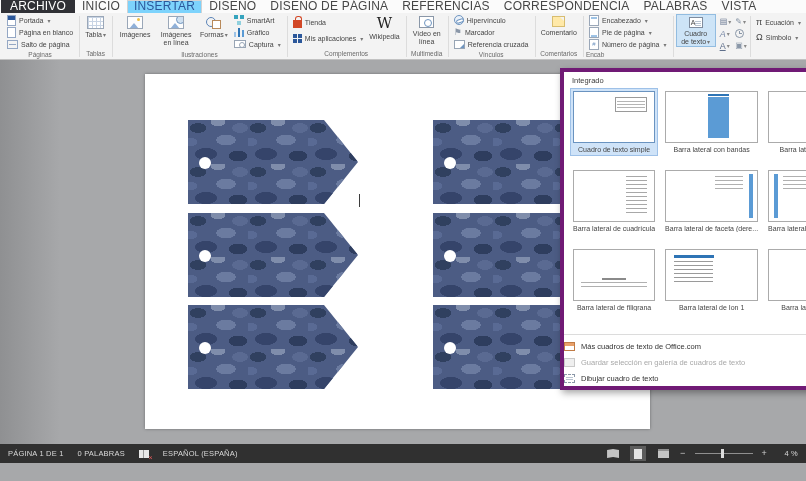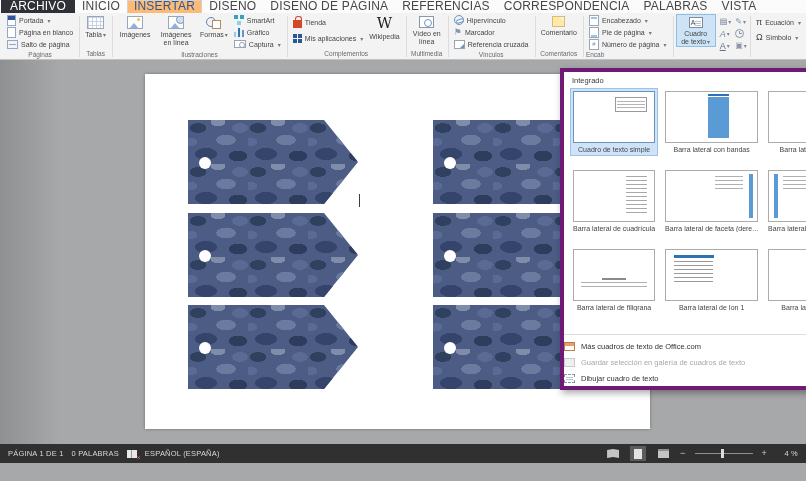--- a/index.html
+++ b/index.html
@@ -26,21 +26,21 @@
   .minb { width:8px; height:9px; position:relative; }
   .minb::after { content:""; position:absolute; bottom:1px; left:0; width:8px; height:1px; background:#555; }
   .resb { width:7px; height:6px; border:1px solid #555; position:relative; margin-top:2px; }
   .resb::before { content:""; position:absolute; left:1px; top:-3px; width:7px; height:5px; border:1px solid #555; border-bottom:none; }
   .closeb::before { content:"×"; font-size:12px; color:#4f4f4f; line-height:10px; }
 
   
   .tabrow { height:13px; background:#fbfbfb; display:flex; padding-left:1px; }
   .tab { padding:0 7px; line-height:13px; font-size:12px; color:#464646; letter-spacing:.2px; white-space:nowrap; }
   .tab.file { background:#303136; color:#fff; padding:0 9px; }
-  .tab.active { background:#fdba74; color:#2b579a; box-shadow:inset 0 1px 0 #d2d2d2, inset 1px 0 0 #d2d2d2, inset -1px 0 0 #d2d2d2; }
+  .tab.active { background:#7dd3fc; color:#2b579a; box-shadow:inset 0 1px 0 #d2d2d2, inset 1px 0 0 #d2d2d2, inset -1px 0 0 #d2d2d2; }
 
   
   .ribbon { height:47px; background:#f3f3f3; border-bottom:1px solid #c2c2c2; display:flex; align-items:stretch; padding:1px 0 0 2px; position:relative; z-index:1; }
   .group { display:flex; flex-direction:column; padding:0 2px; }
   .g-body { display:flex; align-items:flex-start; flex:1; }
   .g-label { font-size:6.5px; color:#6a6a6a; text-align:center; padding:1px 0 2px; white-space:nowrap; overflow:hidden; }
   .g-label.left { text-align:left; }
   .vsep { width:1px; background:#dcdcdc; margin:2px 1px; }
   .col { display:flex; flex-direction:column; justify-content:flex-start; }
   .srow { display:flex; align-items:center; gap:3px; height:12px; padding:0 3px; font-size:7px; color:#444; white-space:nowrap; }
@@ -155,21 +155,21 @@
   .mitem { display:flex; align-items:center; gap:6px; height:16px; padding:0 0; font-size:7.5px; color:#333; position:relative; }
   .mitem.disabled { color:#a8a8a8; }
   .mitem .subarrow::after { content:"▸"; position:absolute; right:8px; top:4px; font-size:7px; color:#555; }
   .mic1 { width:11px; height:9px; border:1px solid #c07b45; background:linear-gradient(#e8a06a 0 3px,#fff 3px); flex:none; }
   .mic2 { width:11px; height:9px; border:1px dashed #8a97a8; background:#fff; position:relative; flex:none; }
   .mic2::before { content:""; position:absolute; left:1px; top:2px; right:1px; height:1px; background:#b9c4d2; box-shadow:0 2px 0 #b9c4d2; }
   .mic3 { width:11px; height:9px; border:1px solid #c9c9c9; background:#efefef; flex:none; }
 
   
   .statusbar { height:19px; background:#303030; display:flex; align-items:center; gap:14px; padding:0 8px; font-size:7.5px; color:#d9d9d9; letter-spacing:.2px; }
-  .sleft { display:flex; align-items:center; gap:8px; }
+  .sleft { display:flex; align-items:center; gap:14px; }
   .sright { margin-left:auto; display:flex; align-items:center; gap:9px; }
   .proofic { width:10px; height:8px; background:#e8e8e8; position:relative; }
   .proofic::before { content:""; position:absolute; left:4.5px; top:0; bottom:0; width:1px; background:#9a9a9a; }
   .proofic::after { content:"×"; position:absolute; right:-4px; bottom:-3px; color:#e05a5a; font-size:7px; }
   .vread { width:12px; height:9px; background:#c4c4c4; clip-path:polygon(0 12%,50% 0,100% 12%,100% 100%,50% 88%,0 100%); }
   .vbox { width:16px; height:15px; display:flex; align-items:center; justify-content:center; }
   .vbox.active { background:#5c5c5c; }
   .vprint { width:8px; height:10px; background:#e4e4e4; }
   .vweb { width:11px; height:9px; background:#c4c4c4; border-top:2px solid #8f8f8f; }
   .zglyph { color:#cfcfcf; font-size:9px; line-height:9px; }

